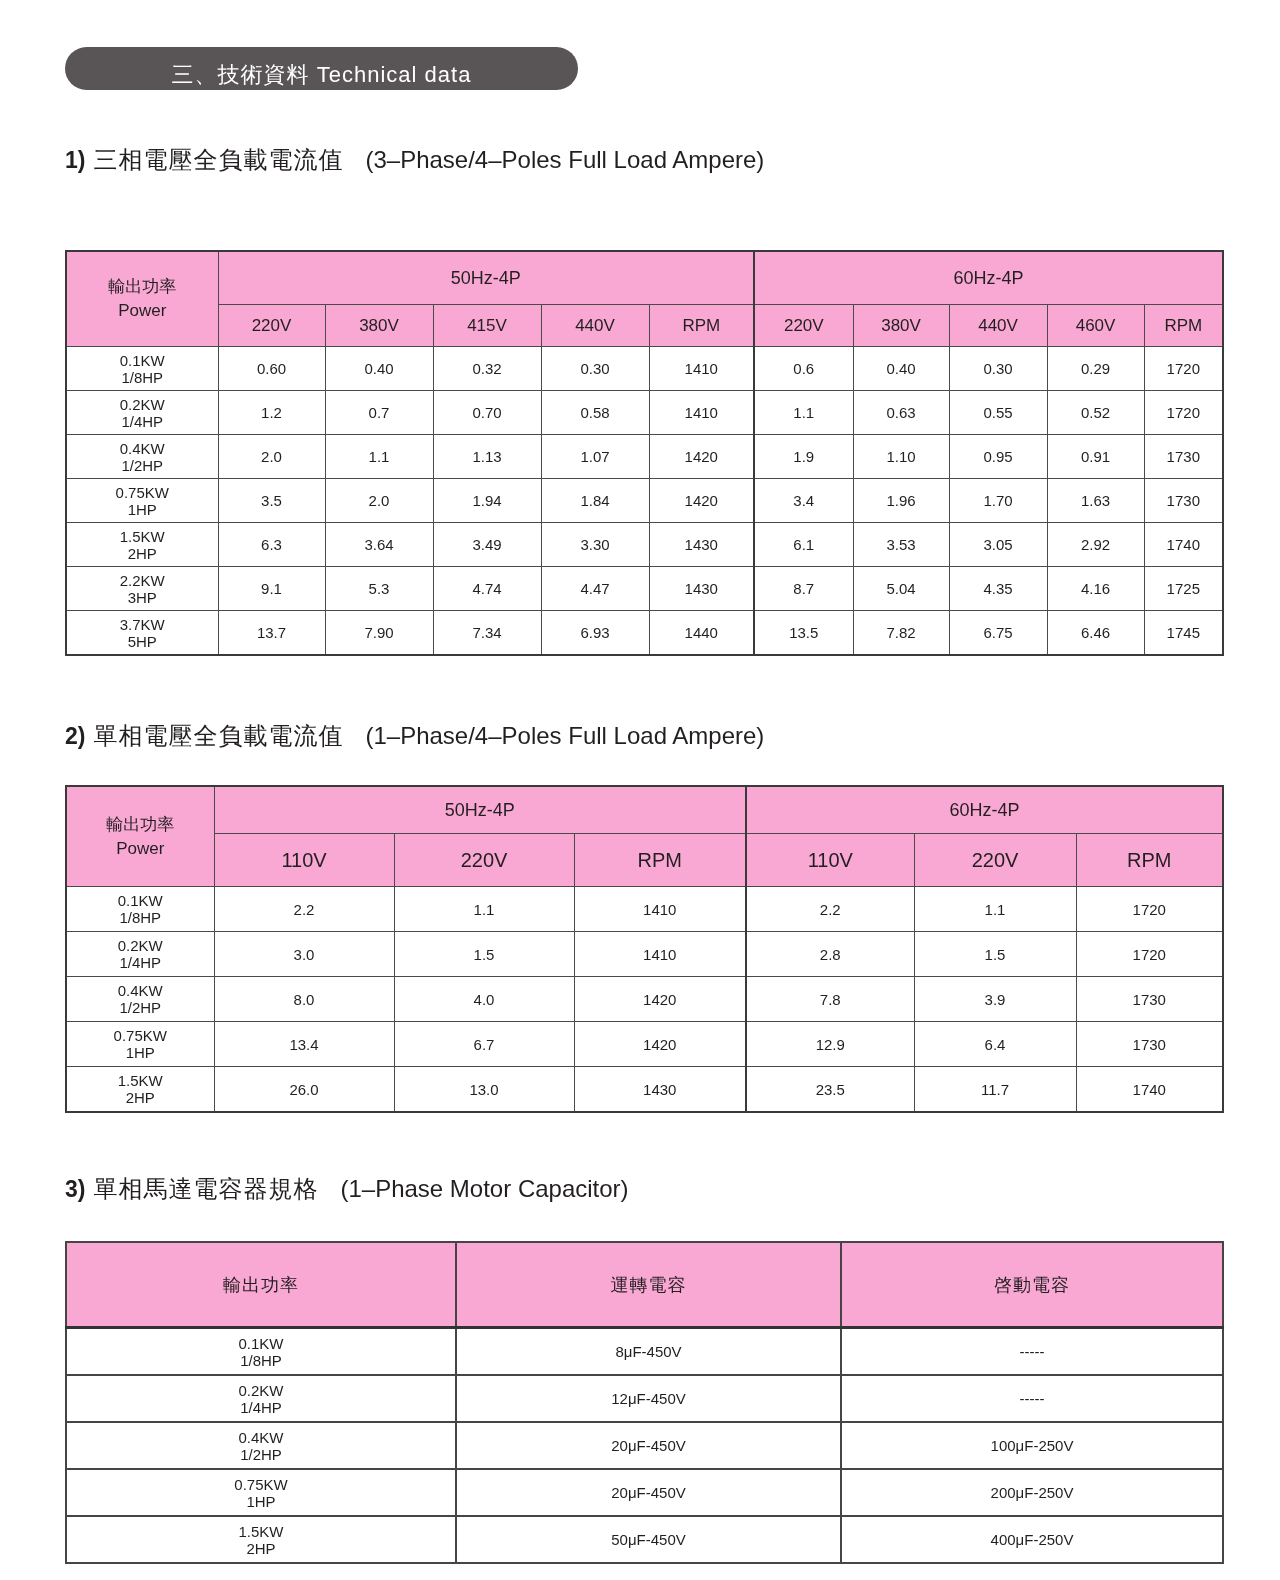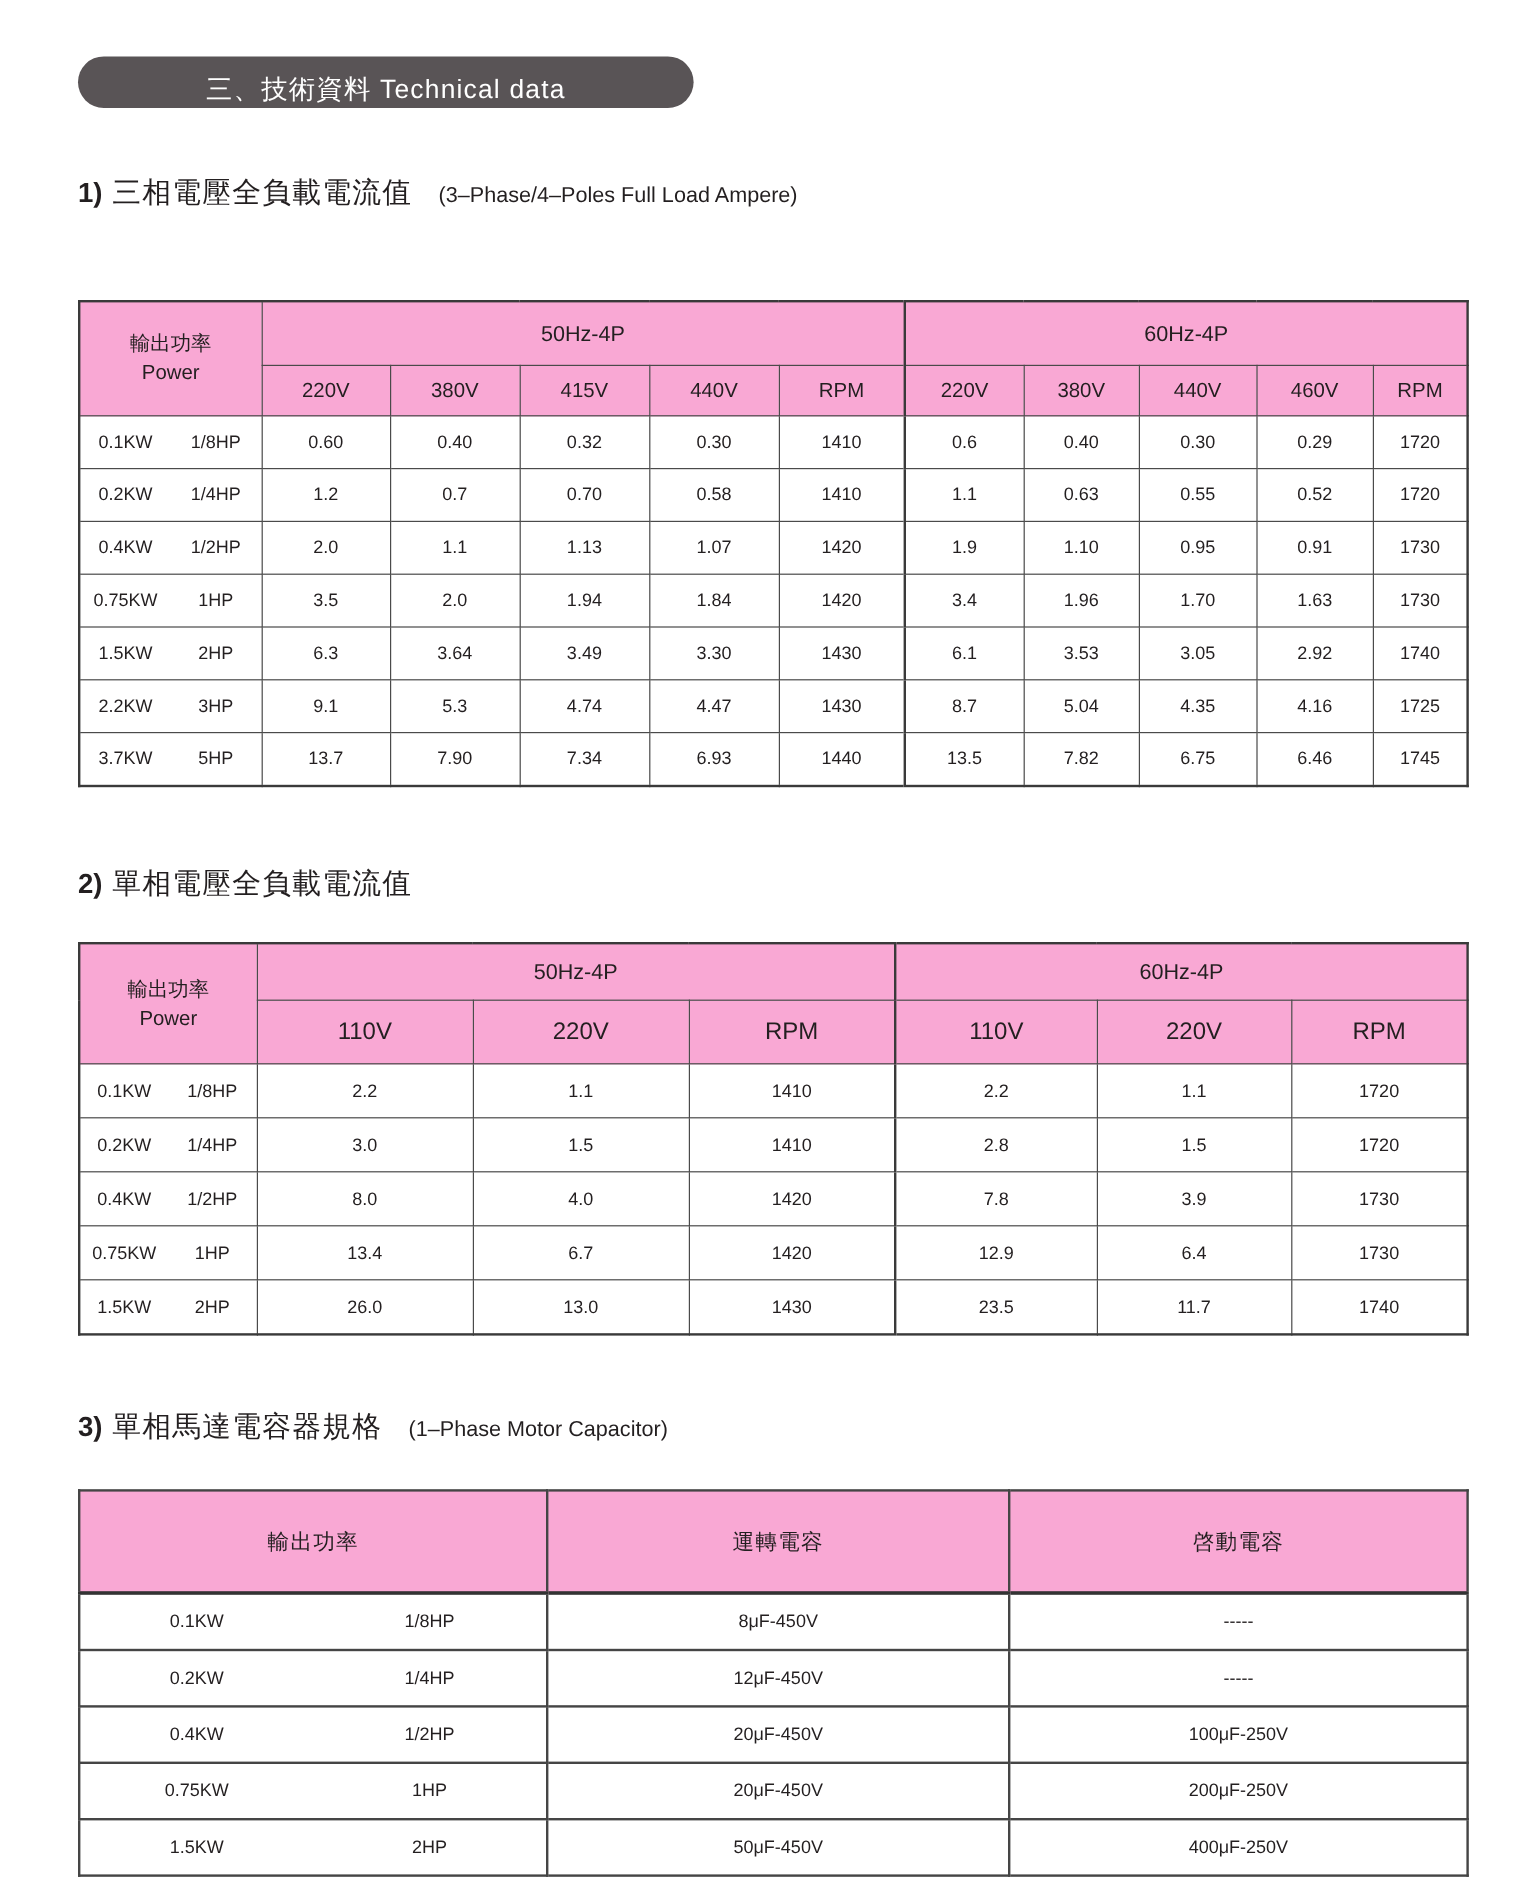--- a/index.html
+++ b/index.html
@@ -12,21 +12,21 @@
     margin:47px 0 0 65px;width:513px;height:43px;
     background:#595456;border-radius:22px;
     display:flex;align-items:flex-end;justify-content:center;
     color:#ffffff;font-size:22px;letter-spacing:1px;
   }
   .section-title{
     margin-left:65px;display:flex;align-items:baseline;white-space:nowrap;
   }
   .section-title .num{font-size:23px;font-weight:700;margin-right:8px;}
   .section-title .zh{font-size:24px;font-weight:400;letter-spacing:1px;}
-  .section-title .en{font-size:18px;font-weight:400;margin-left:22px;}
+  .section-title .en{font-size:24px;font-weight:400;margin-left:22px;}
   #s1{margin-top:54px;}
   #s2{margin-top:64px;}
   #s3{margin-top:60px;}
 
   table{
     margin-left:65px;border-collapse:collapse;table-layout:fixed;
     width:1157px;border:2px solid #3a3a3a;
   }
   th,td{border:1px solid #4a4a4a;padding:0;text-align:center;vertical-align:middle;}
   thead th{background:#f9a8d4;font-weight:400;}
@@ -37,21 +37,21 @@
   #t1 .sub-th{height:41px;font-size:17px;}
   #t1 tbody td{height:43px;font-size:15px;}
   
   #t2{margin-top:33px;}
   #t2 .group-th{height:46px;font-size:18px;}
   #t2 .sub-th{height:52px;font-size:20px;}
   #t2 tbody td{height:44px;font-size:15px;}
 
   .power-th{font-size:17px;line-height:1.4;}
   .gstart{border-left:2px solid #3a3a3a;}
-  .pflex{display:flex;width:100%;}
+  .pflex{display:flex;width:100%;flex-direction:column;}
   .pflex span{flex:1 1 50%;text-align:center;}
 
   
   #t3{margin-top:36px;}
   #t3 th{height:83px;font-size:18px;letter-spacing:1px;border:2px solid #454545;border-bottom:3px solid #333;}
   #t3 td{height:45px;font-size:15px;border:2px solid #454545;border-top-width:1px;}
   #t3{border:2px solid #333;}
 </style>
 </head>
 <body>
@@ -228,20 +228,21 @@
         <td>6.75</td>
         <td>6.46</td>
         <td>1745</td>
       </tr>
     </tbody>
 </table>
 
 <div class="section-title" id="s2">
   <span class="num">2)</span>
   <span class="zh">單相電壓全負載電流值</span>
+  <span class="en">(1–Phase/4–Poles Full Load Ampere)</span>
 </div>
 
 <table id="t2">
   <colgroup>
     <col style="width:148px">
       <col style="width:180px">
       <col style="width:180px">
       <col style="width:172px">
     <col style="width:168px">
       <col style="width:162px">

